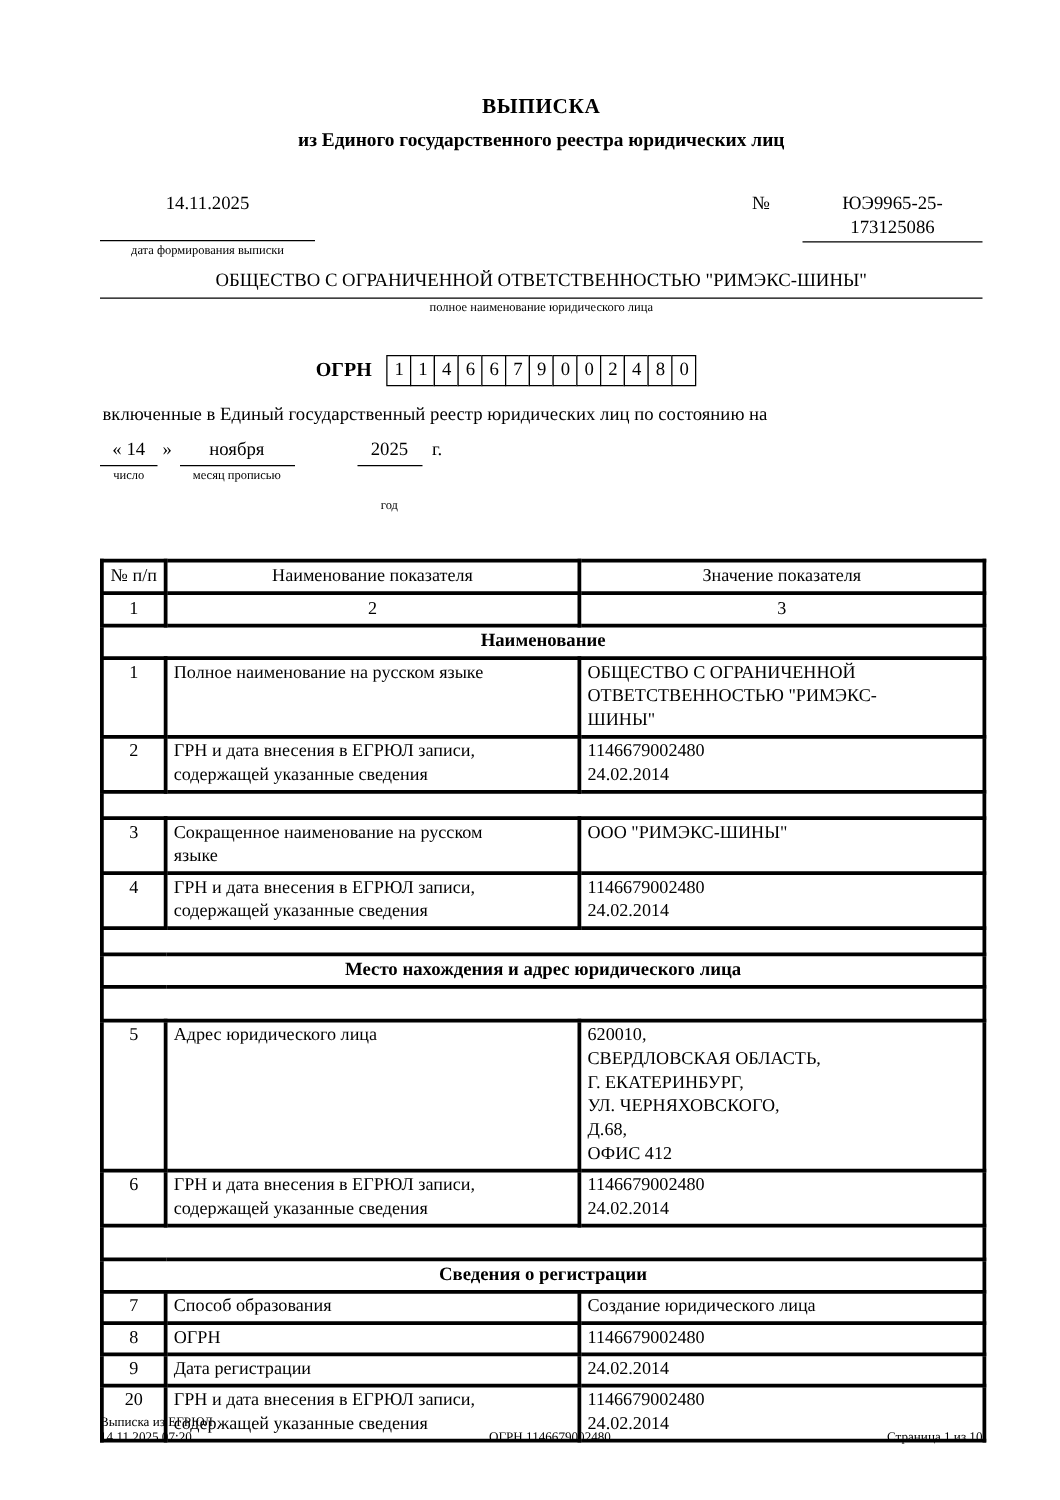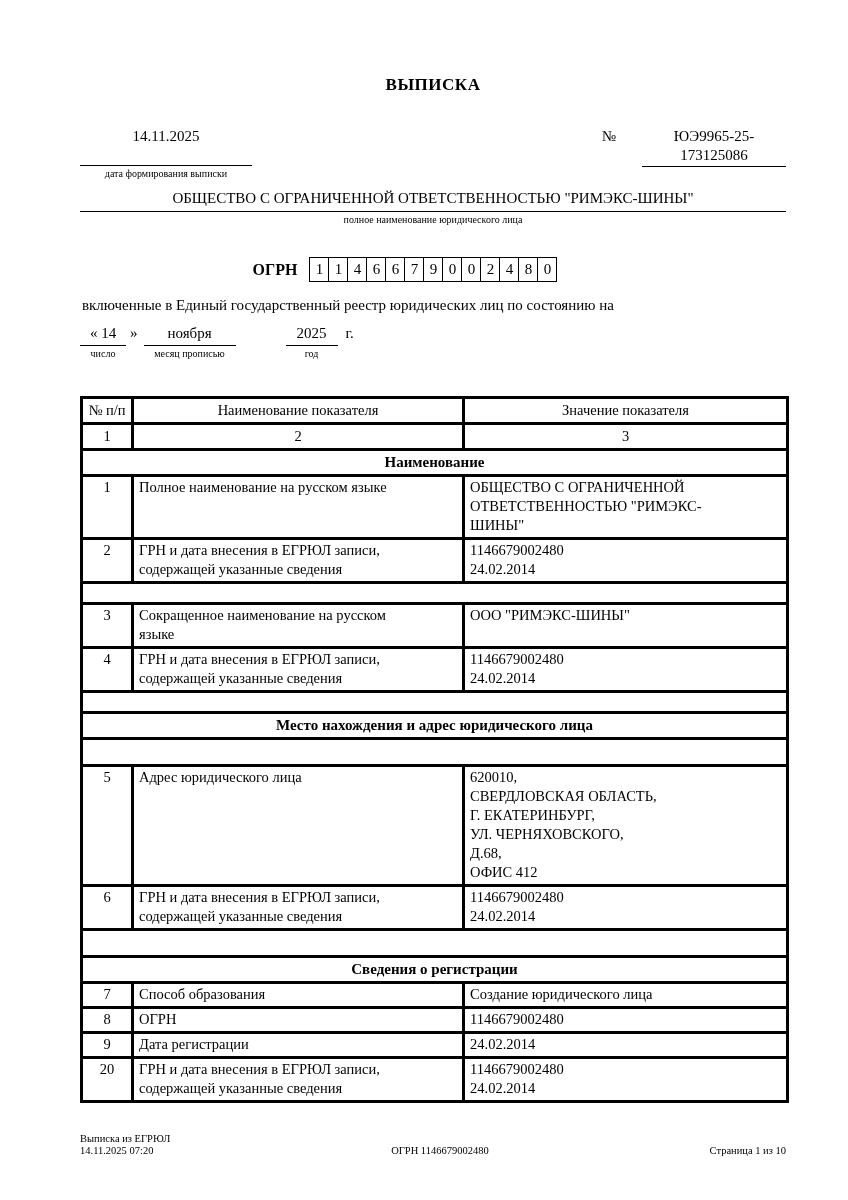--- a/index.html
+++ b/index.html
@@ -48,21 +48,21 @@
   .ogrn-box:first-child { margin-left: 0; }
 
   .included { margin-top: 14px; font-size: 15px; line-height: 19px; padding-left: 2px; }
 
   .state-date-row { margin-top: 9px; display: flex; align-items: flex-start; font-size: 15px; line-height: 19px; }
   .sd-col { display: inline-flex; flex-direction: column; text-align: center; }
   .sd-line { border-bottom: 1px solid #000; padding-bottom: 2px; }
   .sd-day { width: 46px; }
   .sd-quote-close { margin-left: 4px; margin-right: 6px; }
   .sd-month { width: 92px; }
-  .sd-year { width: 52px; margin-left: 50px; }
+  .sd-year { width: 52px; margin-left: 50px; gap: 24px; }
   .sd-suffix { margin-left: 8px; }
 
   table.indicators {
     margin-top: 36px;
     border-collapse: collapse;
     width: 706px;
     table-layout: fixed;
     font-size: 14.5px;
   }
   table.indicators td {
@@ -87,20 +87,21 @@
   }
   .footer-left { text-align: left; }
 </style>
 </head>
 <body>
 
 <div class="page">
   <div class="content">
 
     <div class="doc-title">ВЫПИСКА</div>
+    <div class="doc-subtitle">из Единого государственного реестра юридических лиц</div>
 
     <div class="meta-row">
       <div class="date-block">
         <div class="date-value">14.11.2025</div>
         <div class="small-label">дата формирования выписки</div>
       </div>
       <div class="number-block">
         <span class="num-sign">№</span>
         <div class="num-value">
           <div>ЮЭ9965-25-</div>

